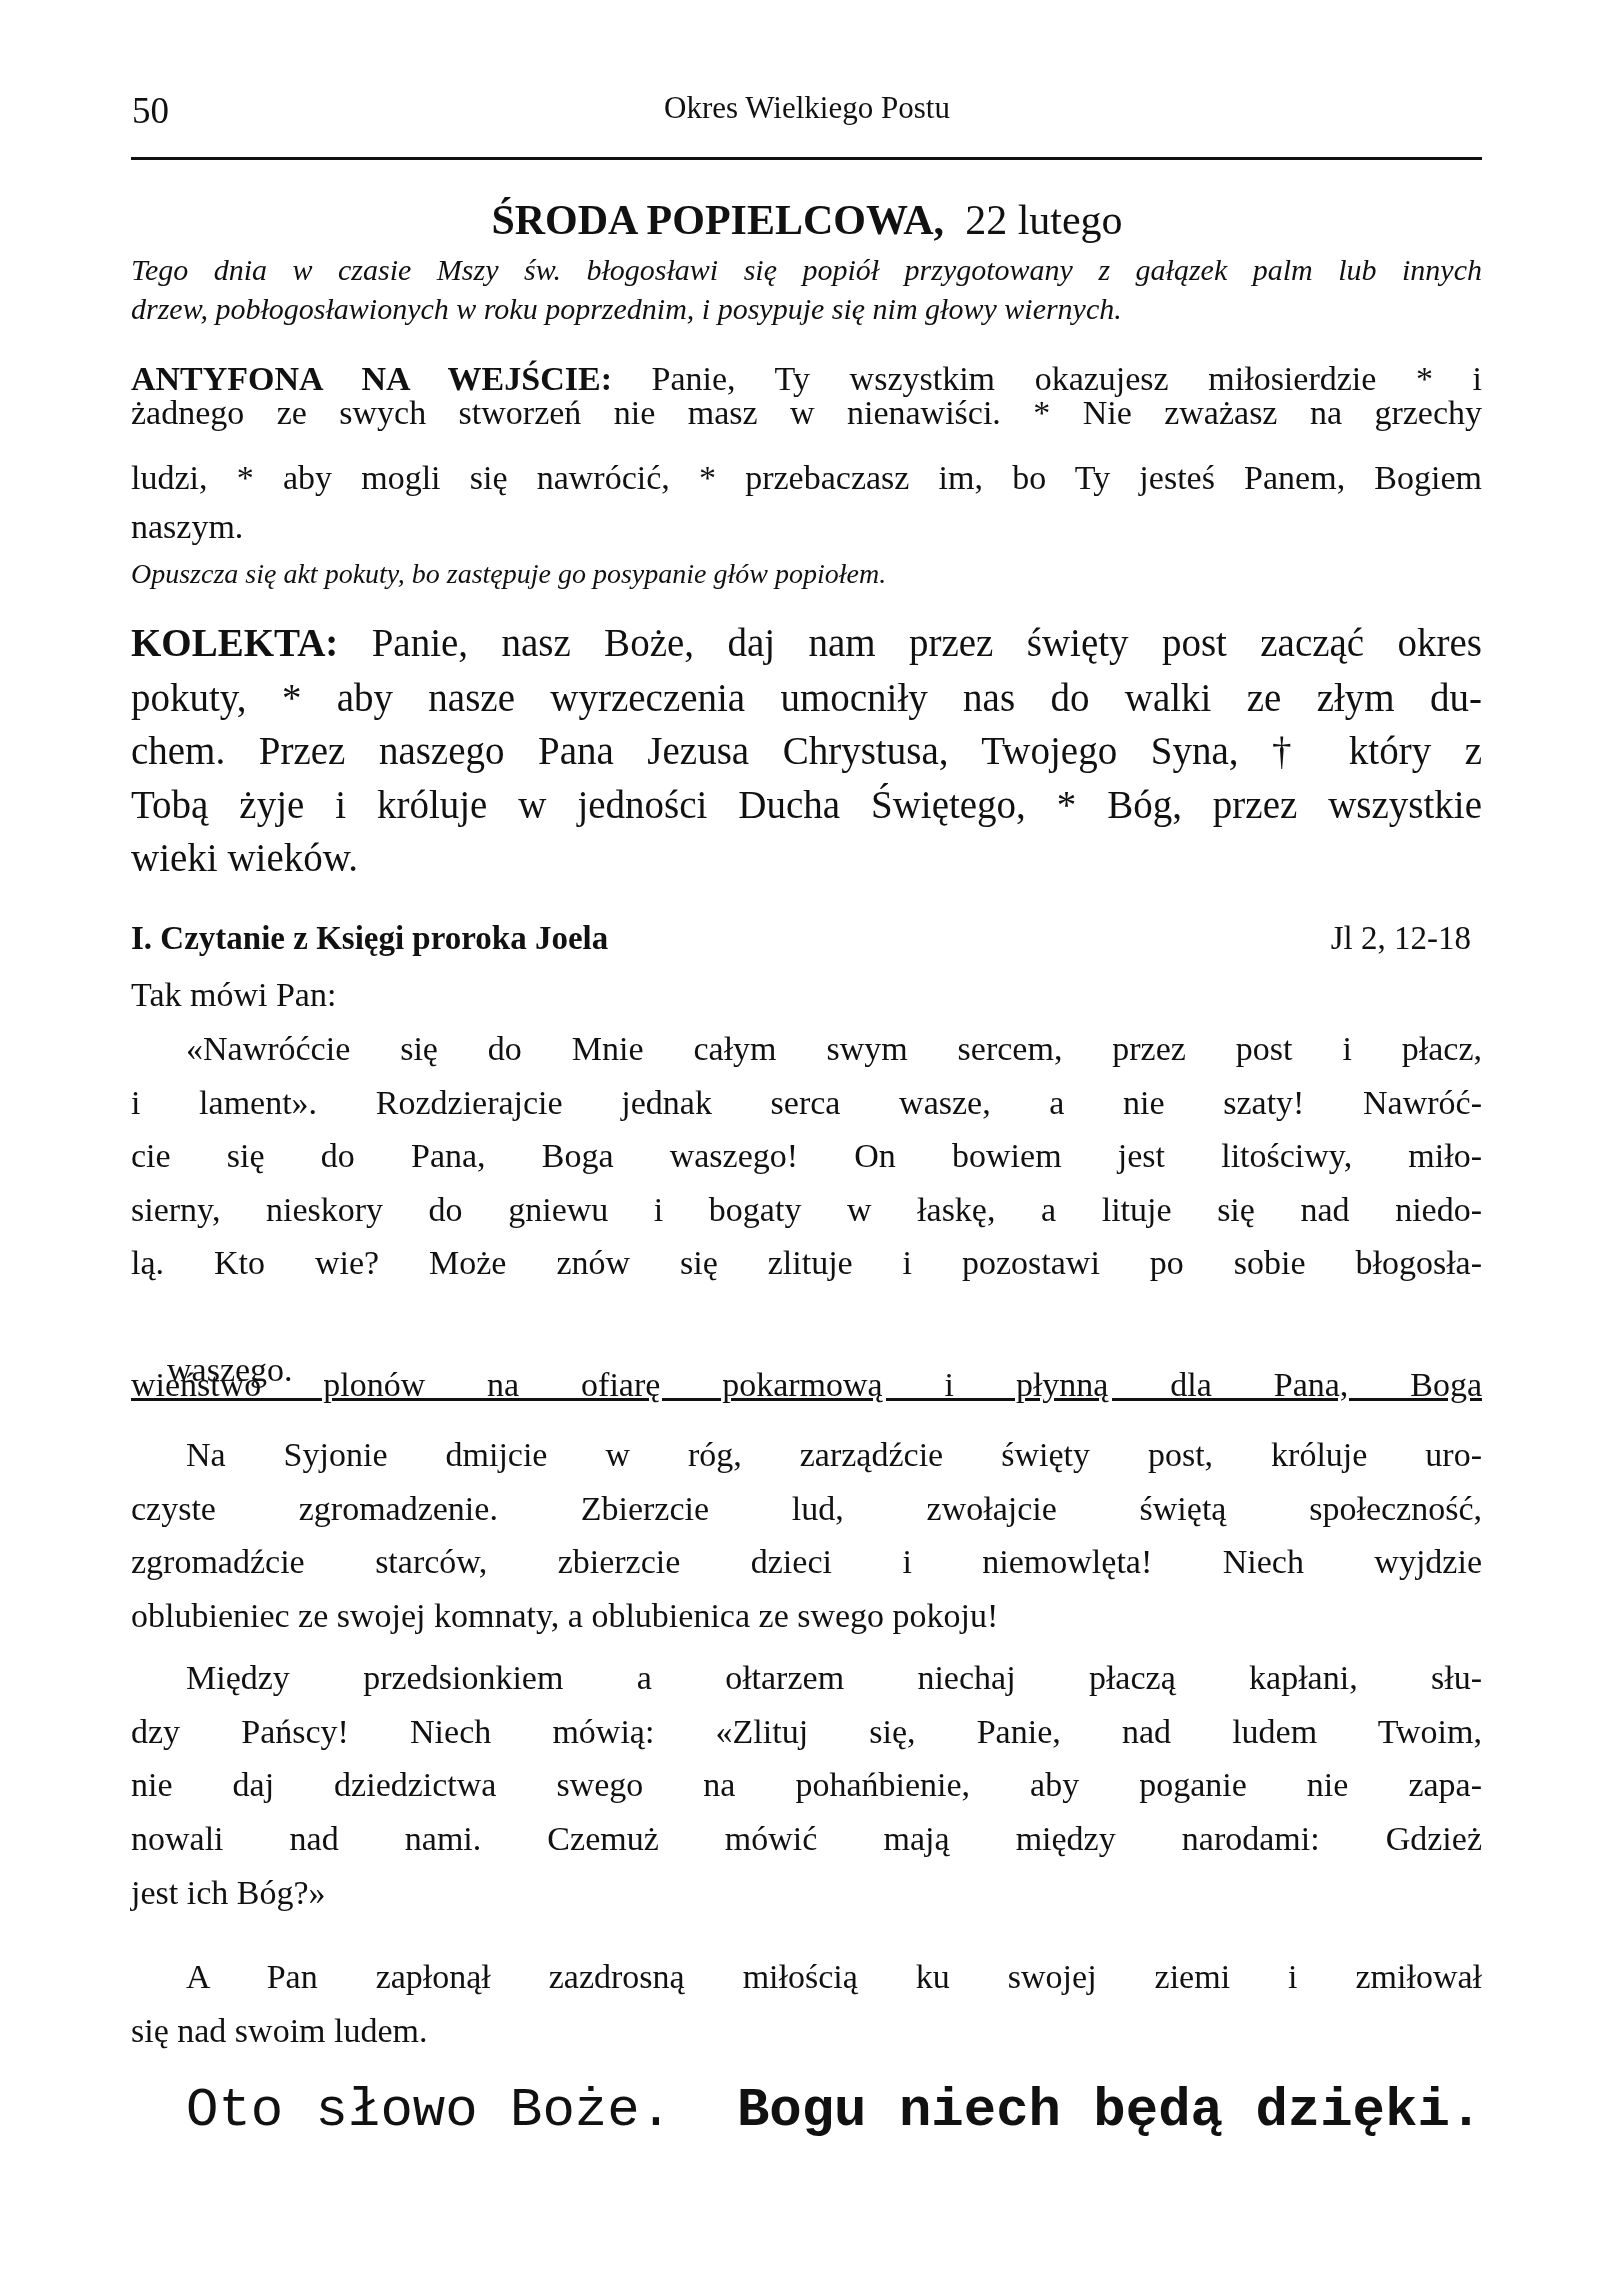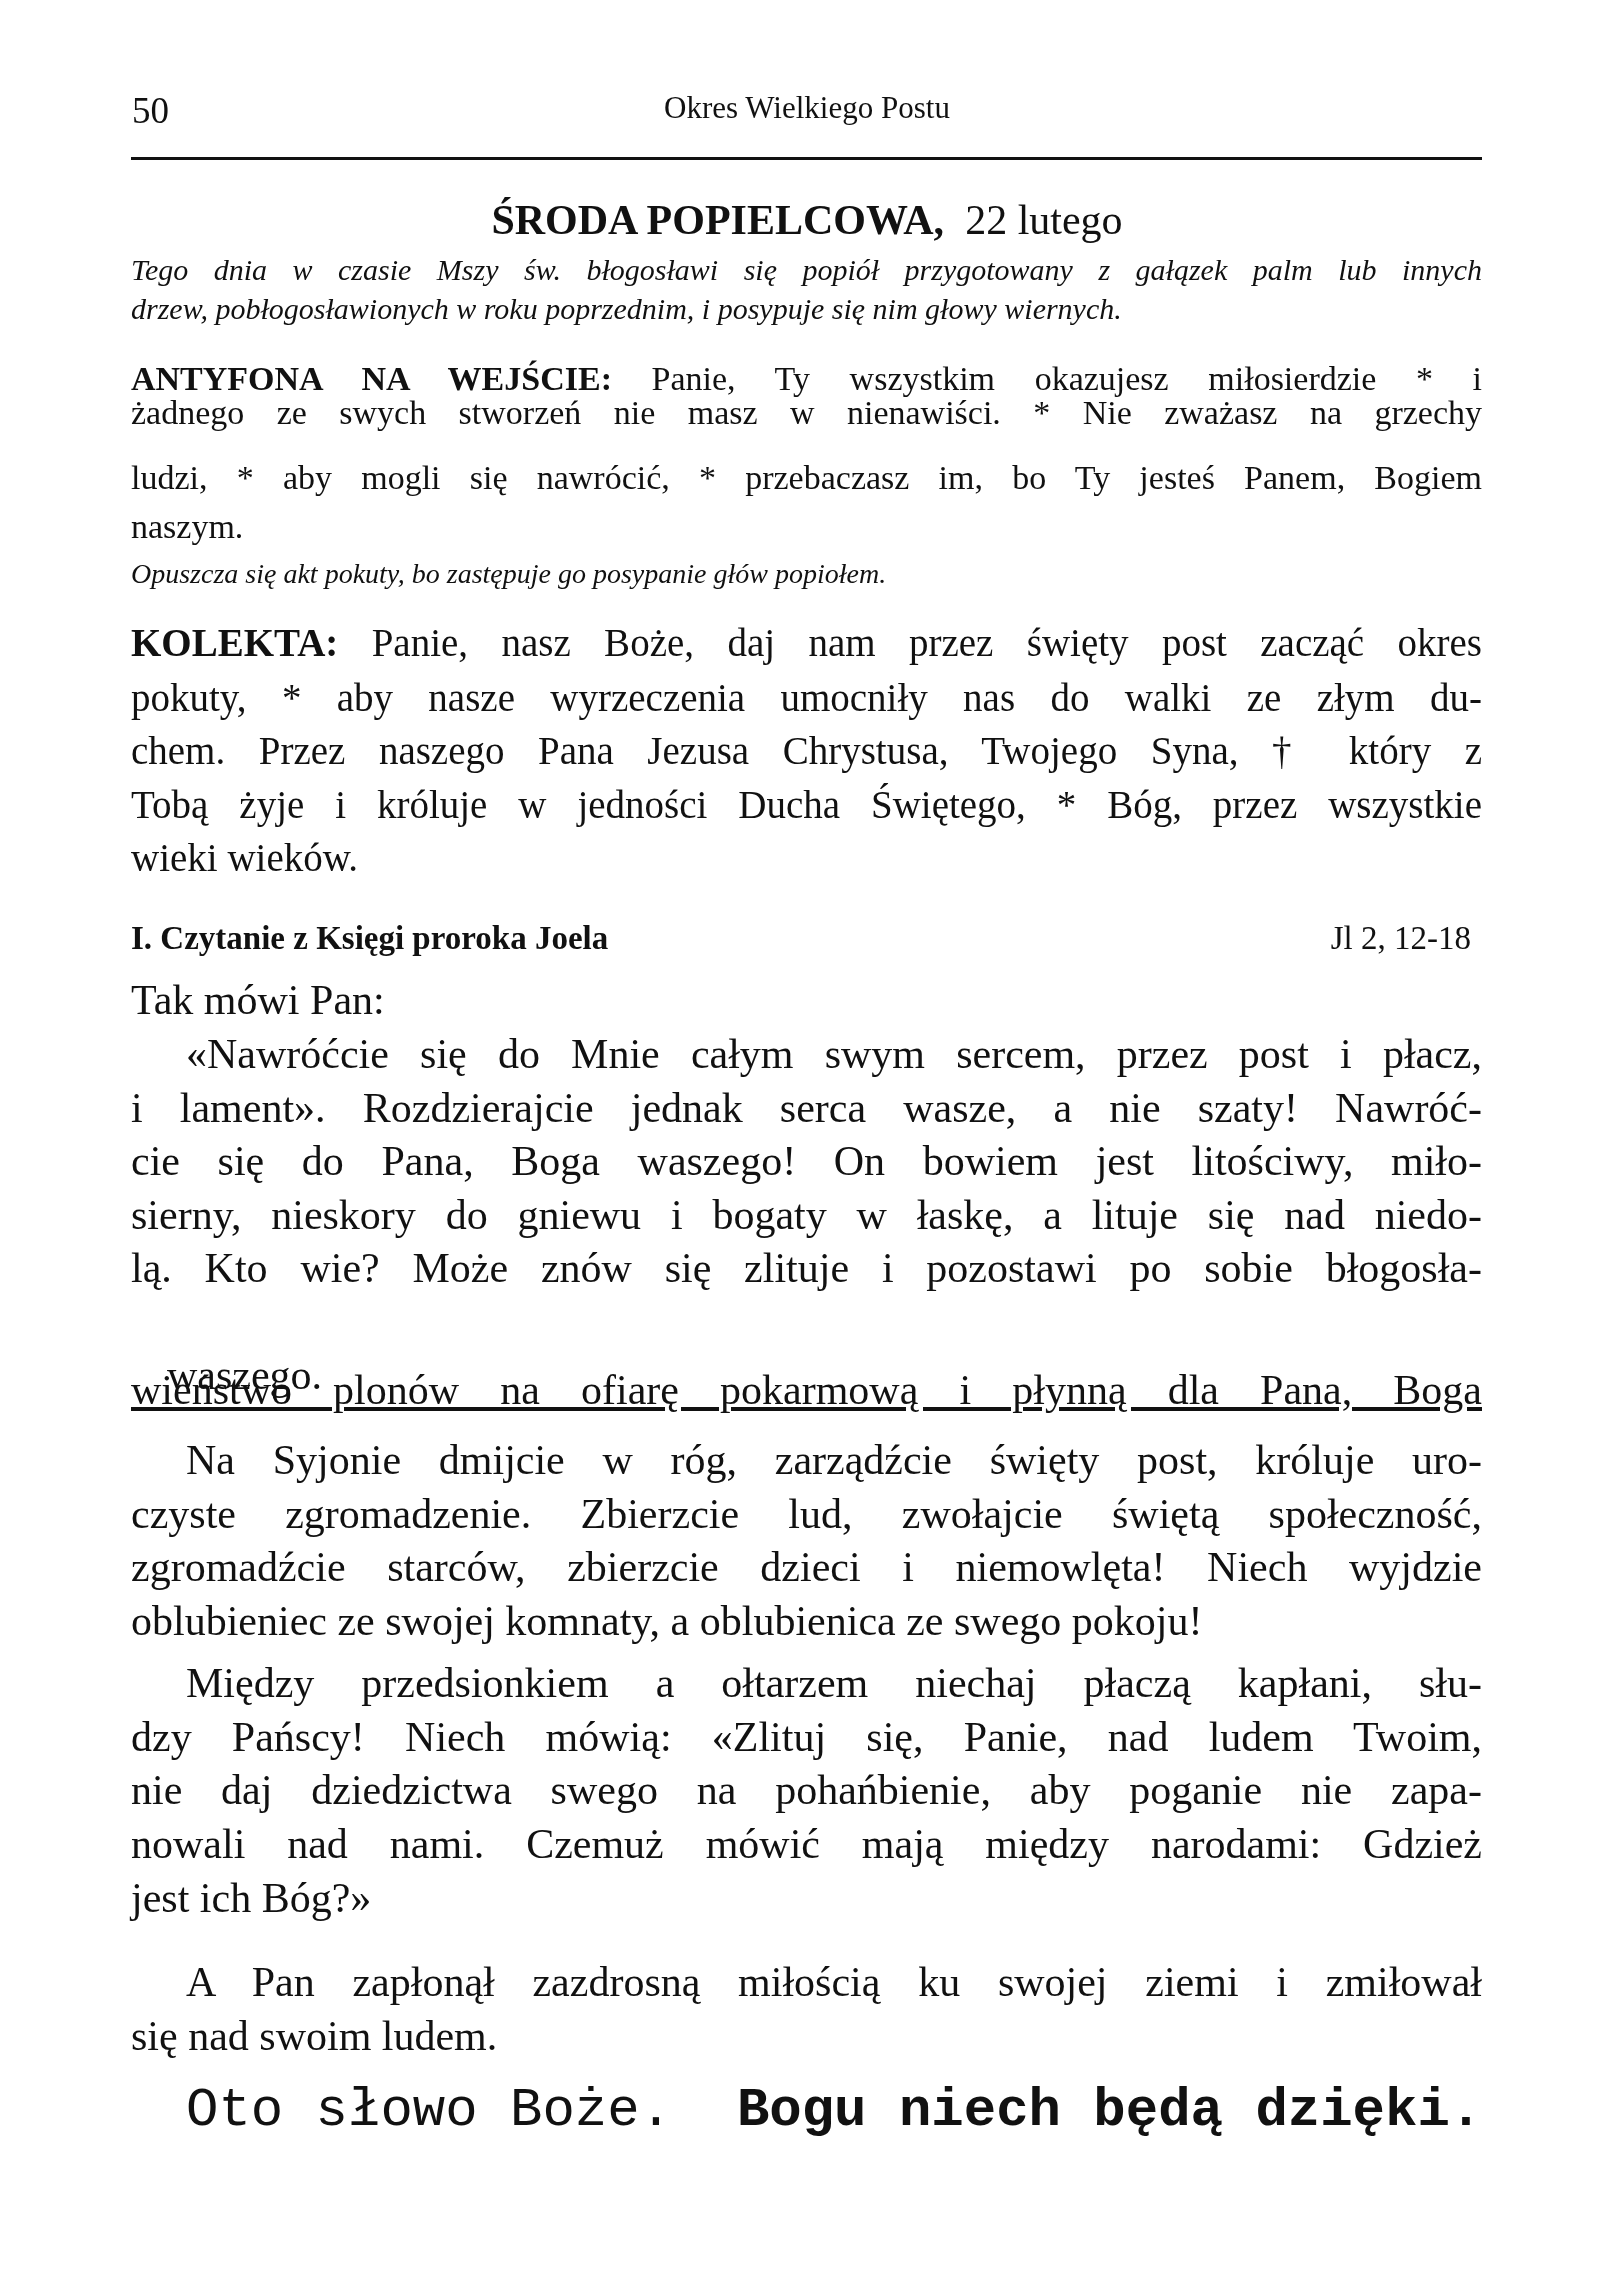--- a/index.html
+++ b/index.html
@@ -11,21 +11,21 @@
   .line.last { text-align-last: left; }
   .line.indent { left: 186px; width: 1296px; }
   .hdr-num { left: 132px; top: 89px; font-size: 37px; }
   .hdr-title { left: 0; width: 1614px; top: 90px; font-size: 31px; text-align: center; }
   .hdr-rule { position: absolute; left: 131px; top: 157px; width: 1351px; height: 2.8px; background: #111; }
   .title { position: absolute; left: 0; width: 1614px; top: 196px; text-align: center; font-size: 42px; white-space: nowrap; }
   .title b { font-weight: bold; }
   .rubric { font-style: italic; font-size: 30px; }
   .ant { font-size: 34px; }
   .kol { font-size: 39px; }
-  .rd { font-size: 42px; }
+  .rd { font-size: 34px; }
   b { font-weight: bold; }
   .reading-head { position: absolute; left: 131px; width: 1351px; top: 920px; font-size: 33px; display: flex; justify-content: space-between; }
   .reading-head .ref { padding-right: 11px; }
 </style>
 </head>
 <body>
 
 <div class="abs hdr-num">50</div>
 <div class="abs hdr-title">Okres  Wielkiego Postu</div>
 <div class="hdr-rule"></div>

